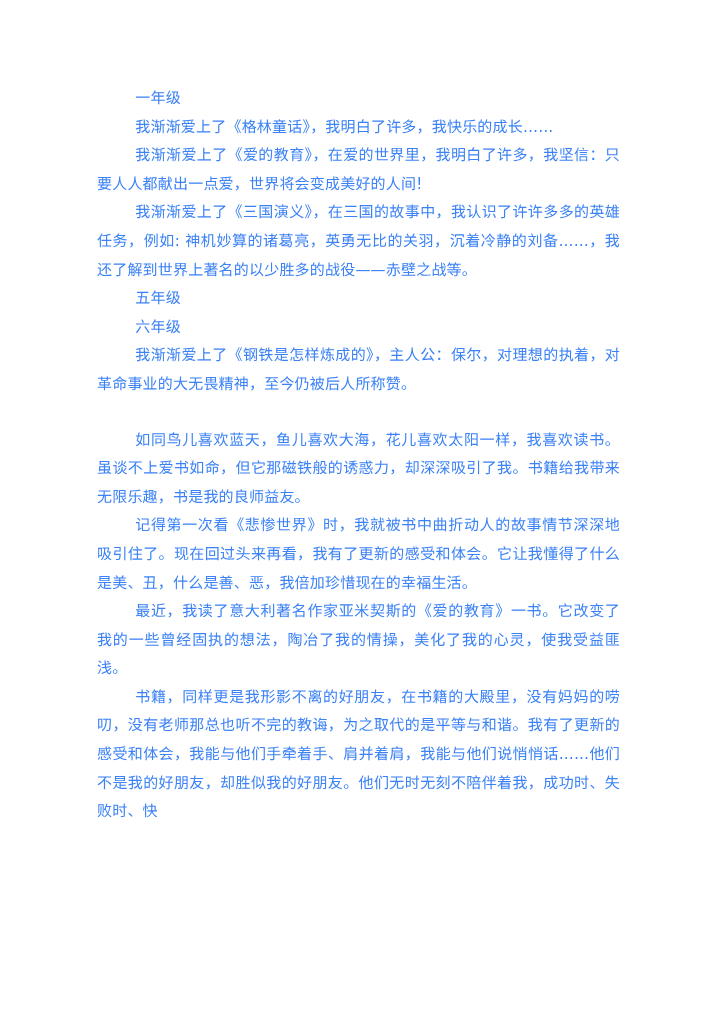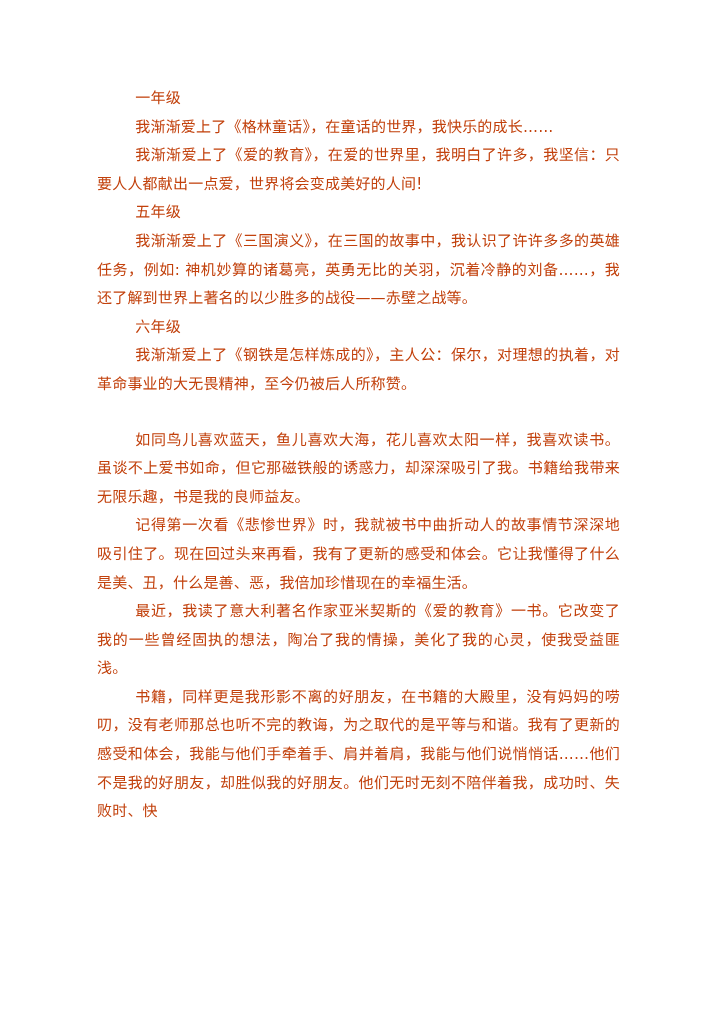--- a/index.html
+++ b/index.html
@@ -39,26 +39,26 @@
     overflow-wrap: anywhere;
   }
   .doc-body p.para.gap-before {
     margin-top: 27px;
   }
 </style>
 </head>
 <body>
 
 <div class="doc-page" style="background: rgb(255, 255, 255);">
-  <div class="doc-body" style="color: #c2410c;">
+  <div class="doc-body" style="color: #3b82f6;">
       <p class="para">一年级</p>
-      <p class="para">我渐渐爱上了《格林童话》，在童话的世界，我快乐的成长……</p>
+      <p class="para">我渐渐爱上了《格林童话》，我明白了许多，我快乐的成长……</p>
       <p class="para">我渐渐爱上了《爱的教育》，在爱的世界里，我明白了许多，我坚信：只要人人都献出一点爱，世界将会变成美好的人间!</p>
+      <p class="para">我渐渐爱上了《三国演义》，在三国的故事中，我认识了许许多多的英雄任务，例如: 神机妙算的诸葛亮，英勇无比的关羽，沉着冷静的刘备……，我还了解到世界上著名的以少胜多的战役——赤壁之战等。</p>
       <p class="para">五年级</p>
-      <p class="para">我渐渐爱上了《三国演义》，在三国的故事中，我认识了许许多多的英雄任务，例如: 神机妙算的诸葛亮，英勇无比的关羽，沉着冷静的刘备……，我还了解到世界上著名的以少胜多的战役——赤壁之战等。</p>
       <p class="para">六年级</p>
       <p class="para">我渐渐爱上了《钢铁是怎样炼成的》，主人公：保尔，对理想的执着，对革命事业的大无畏精神，至今仍被后人所称赞。</p>
       <p class="para gap-before">如同鸟儿喜欢蓝天，鱼儿喜欢大海，花儿喜欢太阳一样，我喜欢读书。虽谈不上爱书如命，但它那磁铁般的诱惑力，却深深吸引了我。书籍给我带来无限乐趣，书是我的良师益友。</p>
       <p class="para">记得第一次看《悲惨世界》时，我就被书中曲折动人的故事情节深深地吸引住了。现在回过头来再看，我有了更新的感受和体会。它让我懂得了什么是美、丑，什么是善、恶，我倍加珍惜现在的幸福生活。</p>
       <p class="para">最近，我读了意大利著名作家亚米契斯的《爱的教育》一书。它改变了我的一些曾经固执的想法，陶冶了我的情操，美化了我的心灵，使我受益匪浅。</p>
       <p class="para">书籍，同样更是我形影不离的好朋友，在书籍的大殿里，没有妈妈的唠叨，没有老师那总也听不完的教诲，为之取代的是平等与和谐。我有了更新的感受和体会，我能与他们手牵着手、肩并着肩，我能与他们说悄悄话……他们不是我的好朋友，却胜似我的好朋友。他们无时无刻不陪伴着我，成功时、失败时、快</p>
     </div>
 </div>
 
 </body></html>

